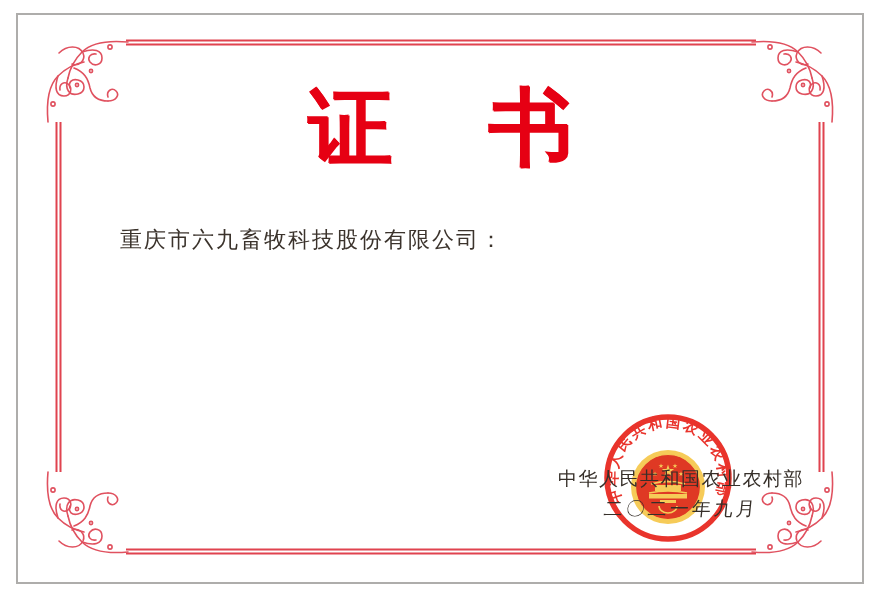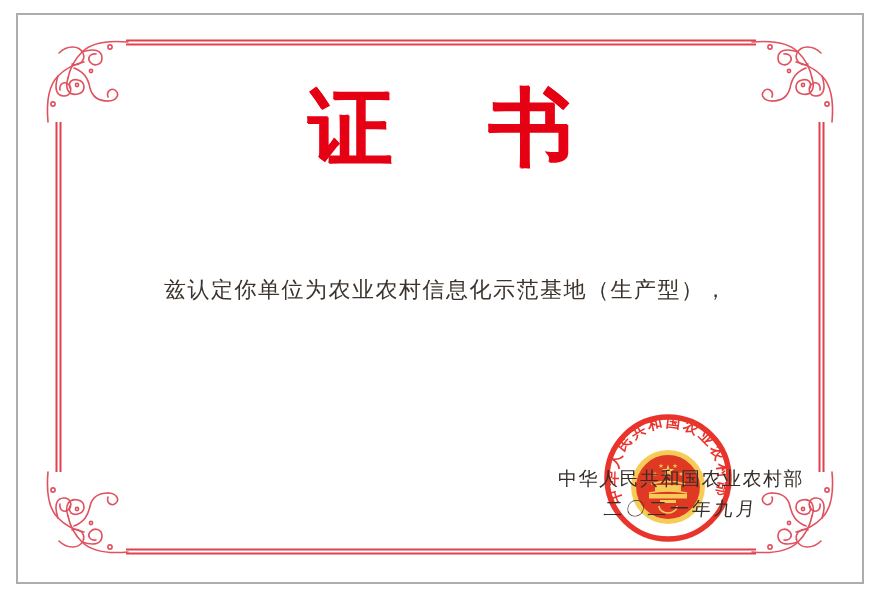--- a/index.html
+++ b/index.html
@@ -80,21 +80,21 @@
     <use href="#flourish" transform="translate(836,38) scale(-1,1)"></use>
     <use href="#flourish" transform="translate(44,556) scale(1,-1)"></use>
     <use href="#flourish" transform="translate(836,556) scale(-1,-1)"></use>
   </svg>
 
   <div class="title-row">
     <span class="title-char">证</span>
     <span class="title-char">书</span>
   </div>
 
-  <div class="body-line bodyline1">兹认定你单位为农业农村信息化示范基地（生产型），</div>
+  <div class="body-line recipient">重庆市六九畜牧科技股份有限公司：</div>
 
   <svg class="seal-svg" viewBox="0 0 142 142" xmlns="http://www.w3.org/2000/svg">
     <circle cx="71" cy="74" r="61" fill="none" stroke="#e8251d" stroke-width="5.5"></circle>
     <path id="sealArc" d="M 26.8,99.5 A 51,51 0 1,1 115.2,99.5" fill="none"></path>
     <text font-size="14.5" fill="#e8251d" letter-spacing="2.5" font-family="Liberation Serif, serif" font-weight="bold">
       <textPath href="#sealArc" startOffset="2">中华人民共和国农业农村部</textPath>
     </text>
     <g transform="translate(71,83)">
       <circle r="37" fill="#f6c84c"></circle>
       <circle r="32.5" fill="#dd2b14"></circle>

